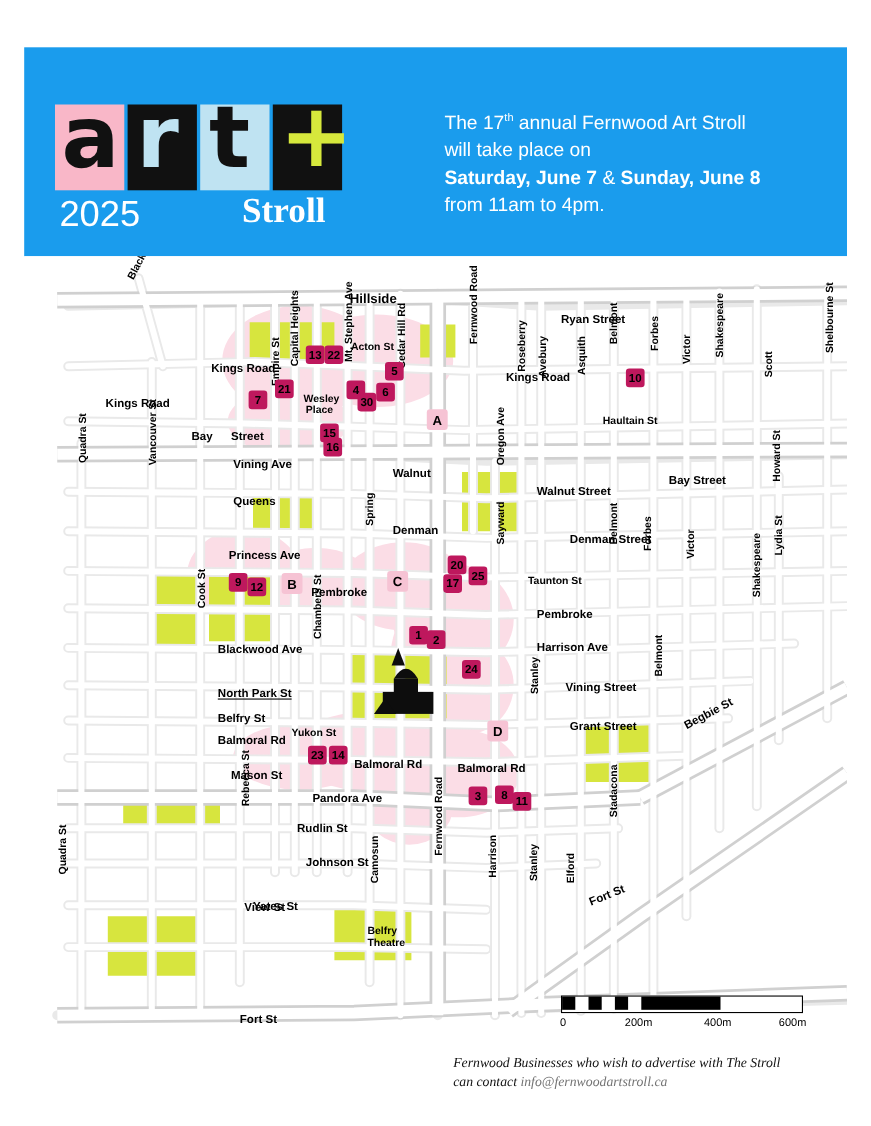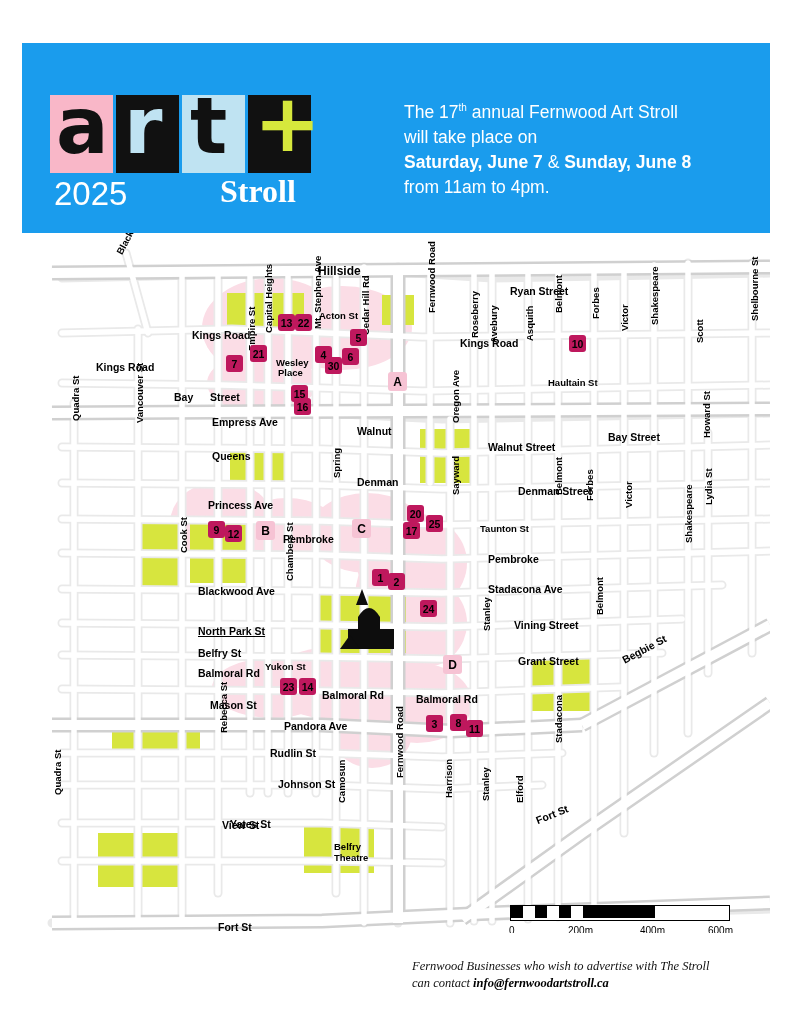--- a/index.html
+++ b/index.html
@@ -80,21 +80,21 @@
   .scale-ticks{position:relative;width:218px;height:14px;border:1px solid #000;background:#fff;}
   .scale-ticks i{position:absolute;top:0;height:12px;background:#000;display:block;}
   .scale-nums{position:relative;width:230px;height:14px;margin-top:4px;}
   .scale-nums span{position:absolute;font-size:10px;color:#000;}
 
   
   .footer{
     position:absolute;left:412px;top:958px;width:340px;
     font-family:"Liberation Serif", serif;font-style:italic;font-size:12.5px;color:#111;line-height:17px;
   }
-  .footer a{color:#000000;text-decoration:none;font-weight:bold;}
+  .footer a{color:#737373;text-decoration:none;}
   .belfry{
     position:absolute;left:312px;top:608px;font-size:9.5px;font-weight:bold;color:#000;line-height:11px;
   }
 </style>
 </head>
 <body>
 
 <div class="page">
 
   <div class="banner">
@@ -293,21 +293,21 @@
         <div class="slab sm rot" style="left: 404px; top: 80px; transform: rotate(-90deg);">Fernwood Road</div>
         <div class="slab sm rot" style="left: 447px; top: 105px; transform: rotate(-90deg);">Roseberry</div>
         <div class="slab sm rot" style="left: 466px; top: 110px; transform: rotate(-90deg);">Avebury</div>
         <div class="slab sm rot" style="left: 502px; top: 108px; transform: rotate(-90deg);">Asquith</div>
         <div class="slab sm rot" style="left: 531px; top: 80px; transform: rotate(-90deg);">Belmont</div>
         <div class="slab sm rot" style="left: 568px; top: 86px; transform: rotate(-90deg);">Forbes</div>
         <div class="slab sm rot" style="left: 597px; top: 98px; transform: rotate(-90deg);">Victor</div>
         <div class="slab sm rot" style="left: 627px; top: 92px; transform: rotate(-90deg);">Shakespeare</div>
         <div class="slab sm rot" style="left: 672px; top: 110px; transform: rotate(-90deg);">Scott</div>
         <div class="slab sm rot" style="left: 727px; top: 88px; transform: rotate(-90deg);">Shelbourne St</div>
-        <div class="slab" style="left: 190px; top: 183px;">Empress Ave</div>
+        <div class="slab" style="left: 190px; top: 183px;">Vining Ave</div>
         <div class="slab" style="left: 335px; top: 192px; text-align: right;">Walnut</div>
         <div class="slab" style="left: 466px; top: 208px;">Walnut Street</div>
         <div class="slab" style="left: 586px; top: 198px;">Bay Street</div>
         <div class="slab" style="left: 190px; top: 217px;">Queens</div>
         <div class="slab" style="left: 335px; top: 243px;">Denman</div>
         <div class="slab" style="left: 496px; top: 252px;">Denman Street</div>
         <div class="slab" style="left: 186px; top: 266px;">Princess Ave</div>
         <div class="slab sm rot" style="left: 309px; top: 245px; transform: rotate(-90deg);">Spring</div>
         <div class="slab sm rot" style="left: 428px; top: 190px; transform: rotate(-90deg);">Oregon Ave</div>
         <div class="slab sm rot" style="left: 428px; top: 262px; transform: rotate(-90deg);">Sayward</div>
@@ -317,21 +317,21 @@
         <div class="slab sm rot" style="left: 601px; top: 275px; transform: rotate(-90deg);">Victor</div>
         <div class="slab sm rot" style="left: 679px; top: 205px; transform: rotate(-90deg);">Howard St</div>
         <div class="slab sm rot" style="left: 681px; top: 272px; transform: rotate(-90deg);">Lydia St</div>
         <div class="slab sm rot" style="left: 661px; top: 310px; transform: rotate(-90deg);">Shakespeare</div>
         <div class="slab sm rot" style="left: 48px; top: 188px; transform: rotate(-90deg);">Quadra St</div>
         <div class="slab sm rot" style="left: 112px; top: 190px; transform: rotate(-90deg);">Vancouver St</div>
         <div class="slab sm rot" style="left: 156px; top: 320px; transform: rotate(-90deg);">Cook St</div>
         <div class="slab" style="left: 261px; top: 300px;">Pembroke</div>
         <div class="slab" style="left: 466px; top: 320px;">Pembroke</div>
         <div class="slab" style="left: 176px; top: 352px;">Blackwood Ave</div>
-        <div class="slab" style="left: 466px; top: 350px;">Stadacona Ave</div>
+        <div class="slab" style="left: 466px; top: 350px;">Harrison Ave</div>
         <div class="slab" style="left: 176px; top: 392px; text-decoration: underline;">North Park St</div>
         <div class="slab" style="left: 492px; top: 386px;">Vining Street</div>
         <div class="slab sm rot" style="left: 262px; top: 348px; transform: rotate(-90deg);">Chambers St</div>
         <div class="slab" style="left: 176px; top: 414px;">Belfry St</div>
         <div class="slab" style="left: 496px; top: 422px;">Grant Street</div>
         <div class="slab sm rot" style="left: 572px; top: 382px; transform: rotate(-90deg);">Belmont</div>
         <div class="slab sm rot" style="left: 459px; top: 398px; transform: rotate(-90deg);">Stanley</div>
         <div class="slab rot" style="left: 598px; top: 422px; transform: rotate(-28deg);">Begbie St</div>
         <div class="slab" style="left: 176px; top: 434px;">Balmoral Rd</div>
         <div class="slab sm" style="left: 243px; top: 428px; text-align: right;">Yukon St</div>

